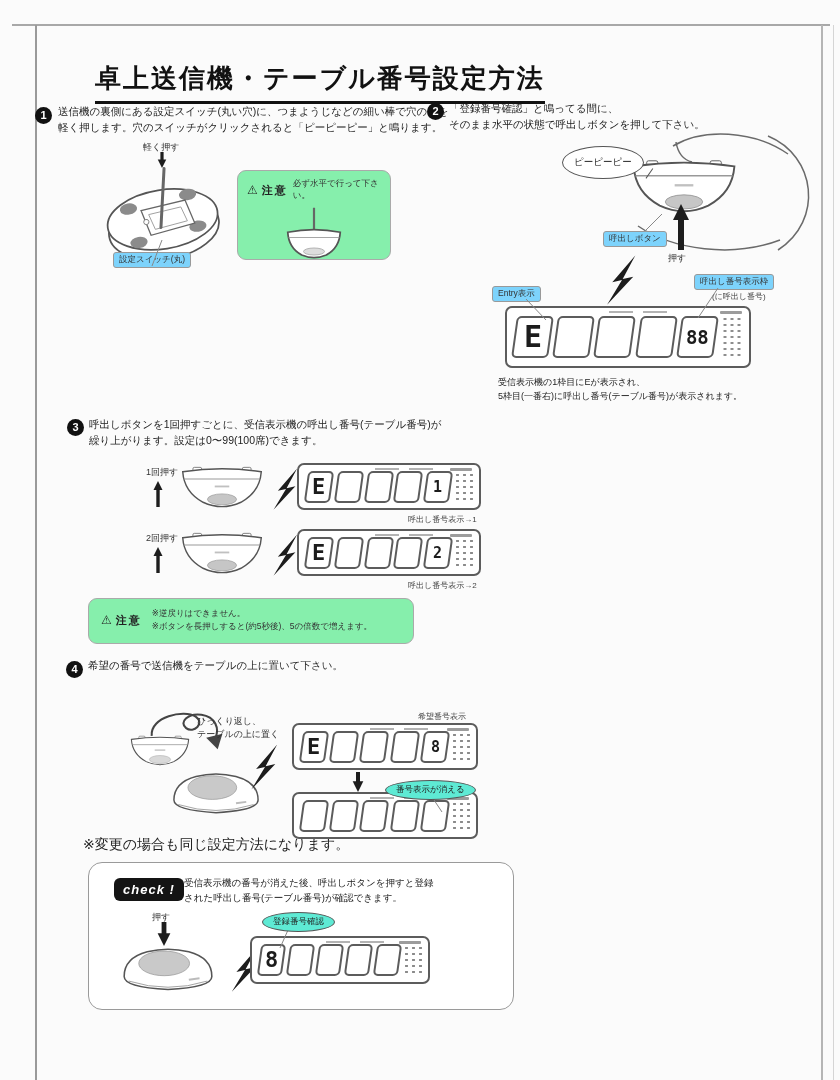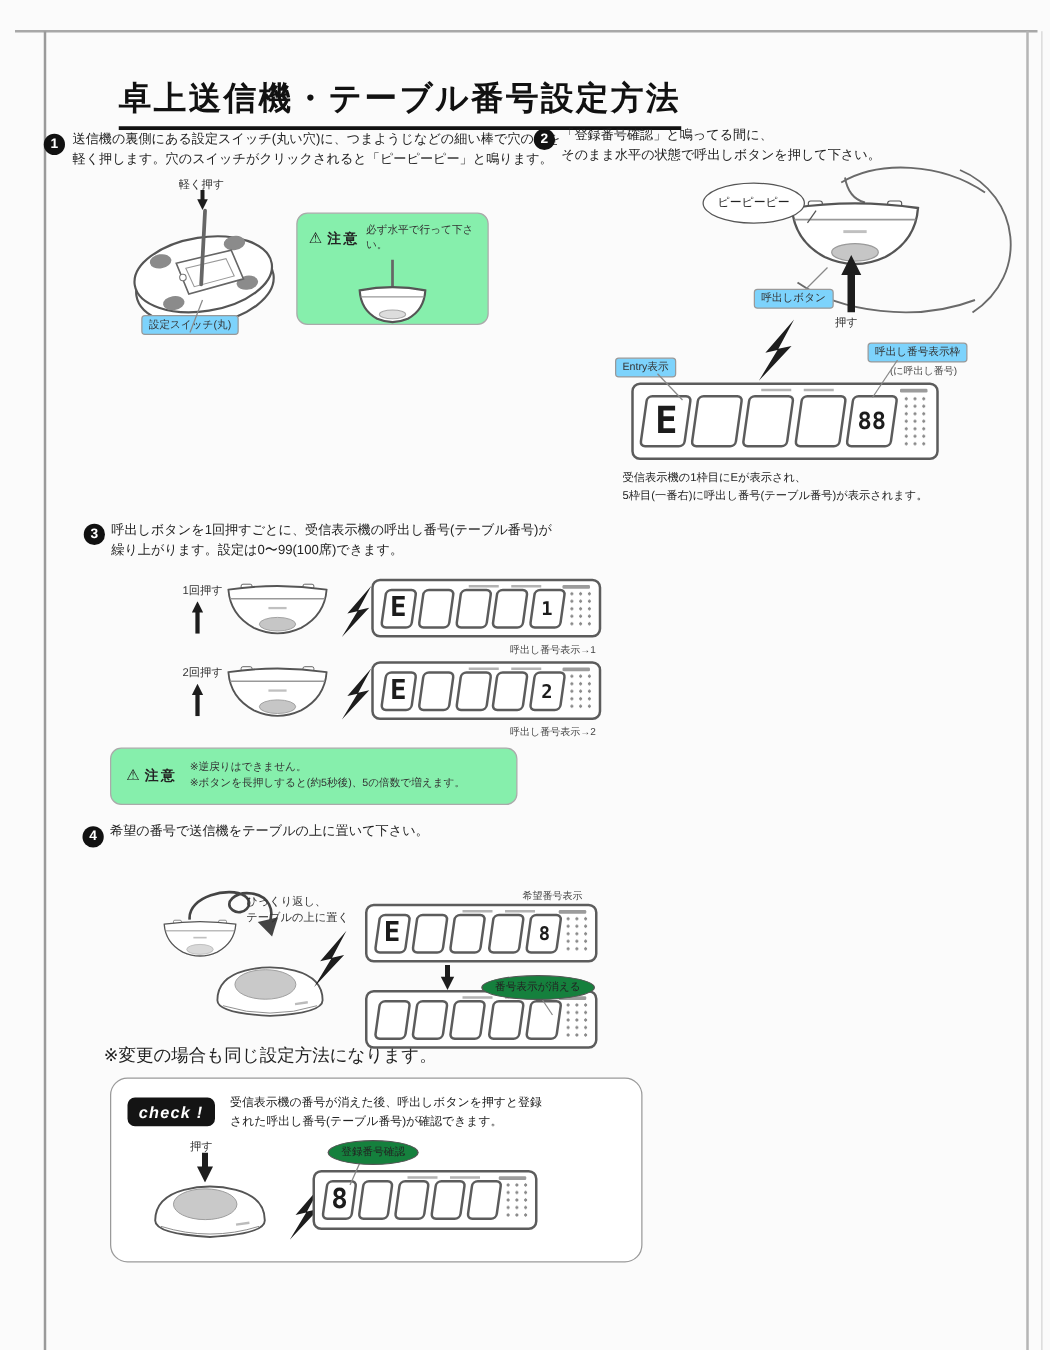--- a/index.html
+++ b/index.html
@@ -24,21 +24,21 @@
     font-size:11px;font-weight:bold;display:flex;align-items:center;justify-content:center;line-height:1;
   }
   .step-text{position:absolute;font-size:10.5px;line-height:1.5;color:#222;white-space:nowrap;}
   .small-label{position:absolute;font-size:9px;color:#333;white-space:nowrap;}
   .tiny-label{position:absolute;font-size:8px;color:#444;white-space:nowrap;}
   .tag{
     position:absolute;border:1px solid #999;border-radius:3px;background:#7dd3fc;
     font-size:8.5px;padding:1px 5px;color:#333;white-space:nowrap;z-index:4;
   }
   .oval{
-    position:absolute;border:1px solid #555;border-radius:50%;background:#15803d;
+    position:absolute;border:1px solid #555;border-radius:50%;background:#5eead4;
     font-size:8.5px;padding:3px 10px;color:#222;white-space:nowrap;z-index:6;
   }
   .bubble{
     position:absolute;border:1.5px solid #555;border-radius:50%;background:#fff;
     font-size:9.5px;padding:9px 11px;color:#222;white-space:nowrap;z-index:5;
   }
   .bubble::after{
     content:"";position:absolute;right:-8px;bottom:2px;width:12px;height:12px;
     border-right:1.5px solid #555;transform:rotate(35deg);
   }
@@ -383,21 +383,21 @@
       </div>
     <div class="cell">
         <span class="g4"></span>
       </div>
     <div class="dotgrid dots-md"></div>
   </div>
 </div>
 <div class="step-text" style="left:83px;top:834px;font-size:14px;">※変更の場合も同じ設定方法になります。</div>
 
 <div class="check-box" style="left:88px;top:862px;width:424px;height:146px;"></div>
-<div class="check-badge" style="left:102px;top:878px;">check !</div>
+<div class="check-badge" style="left:114px;top:878px;">check !</div>
 <div class="step-text" style="left:184px;top:876px;font-size:9.5px;line-height:1.55;">
   <div>受信表示機の番号が消えた後、呼出しボタンを押すと登録</div>
   <div>された呼出し番号(テーブル番号)が確認できます。</div>
 </div>
 <div class="small-label" style="left:152px;top:911px;">押す</div>
 <svg class="abs" style="left:156px;top:922px;z-index:3;" width="16" height="24" viewBox="0 0 18 30">
   <rect x="6" y="0" width="6" height="15" fill="#1d1d1d"></rect>
     <path d="M1 14 L9 30 L17 14 Z" fill="#1d1d1d"></path>
 </svg>
 <svg class="abs" style="left:118px;top:938px;" width="100" height="60" viewBox="0 0 130 78">

